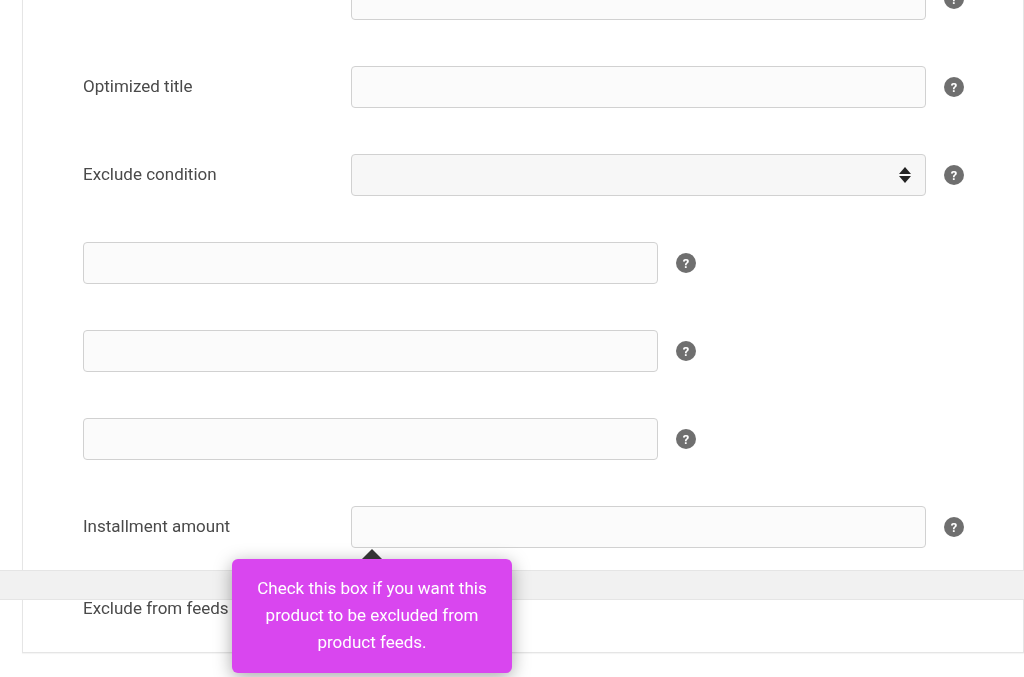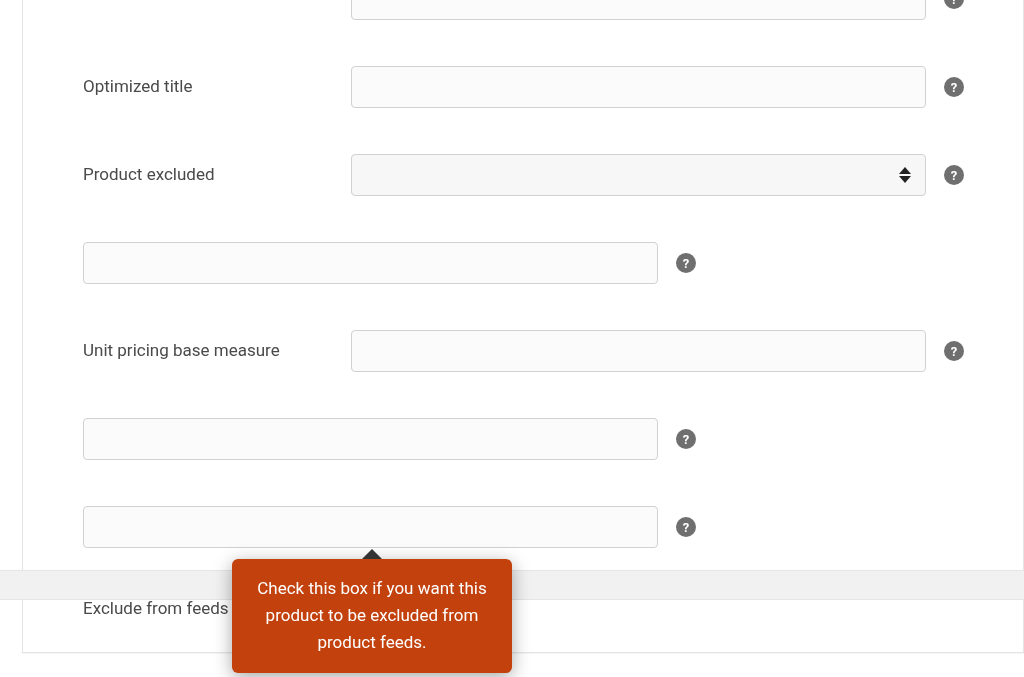--- a/index.html
+++ b/index.html
@@ -125,21 +125,21 @@
     display: flex;
     align-items: center;
     padding-left: 60px;
     margin-top: 40px;
     position: relative;
   }
   .exclude-row .label-cell { width: 258px; flex: 0 0 258px; }
   .exclude-row .help-icon { margin-left: 22px; }
   .tooltip {
     position: absolute;
-    background: #c2410c;
+    background: #d946ef;
     color: #fff;
     font-size: 17px;
     border-radius: 6px;
     padding: 16px 20px;
     width: 280px;
     box-sizing: border-box;
     text-align: center;
     line-height: 1.6;
     box-shadow: 0 4px 18px rgba(0,0,0,0.35);
   }
@@ -186,21 +186,21 @@
       <div class="label-cell">Optimized title</div>
       <div class="input-cell">
         <input class="text-input" type="text" value="" style="">
       </div>
       <div class="help-cell">
         <div class="help-icon">?</div>
       </div>
     </div>
 
     <div class="form-row">
-      <div class="label-cell">Product excluded</div>
+      <div class="label-cell">Exclude condition</div>
       <div class="input-cell">
         <div class="select-input">
           <span></span>
           <span class="select-caret">
             <span class="tri tri-up"></span>
             <span class="tri tri-down"></span>
           </span>
         </div>
       </div>
       <div class="help-cell">
@@ -211,39 +211,39 @@
     <div class="form-row">
       <div class="input-cell">
         <input class="text-input" type="text" value="" style="">
       </div>
       <div class="help-cell">
         <div class="help-icon">?</div>
       </div>
     </div>
 
     <div class="form-row">
-      <div class="label-cell">Unit pricing base measure</div>
-      <div class="input-cell">
-        <input class="text-input" type="text" value="" style="">
-      </div>
-      <div class="help-cell">
-        <div class="help-icon">?</div>
-      </div>
-    </div>
-
-    <div class="form-row">
-      <div class="input-cell">
-        <input class="text-input" type="text" value="" style="">
-      </div>
-      <div class="help-cell">
-        <div class="help-icon">?</div>
-      </div>
-    </div>
-
-    <div class="form-row">
+      <div class="input-cell">
+        <input class="text-input" type="text" value="" style="">
+      </div>
+      <div class="help-cell">
+        <div class="help-icon">?</div>
+      </div>
+    </div>
+
+    <div class="form-row">
+      <div class="input-cell">
+        <input class="text-input" type="text" value="" style="">
+      </div>
+      <div class="help-cell">
+        <div class="help-icon">?</div>
+      </div>
+    </div>
+
+    <div class="form-row">
+      <div class="label-cell">Installment amount</div>
       <div class="input-cell">
         <input class="text-input" type="text" value="" style="">
       </div>
       <div class="help-cell">
         <div class="help-icon">?</div>
       </div>
     </div>
 
     <div class="exclude-row">
       <div class="label-cell">Exclude from feeds</div>

